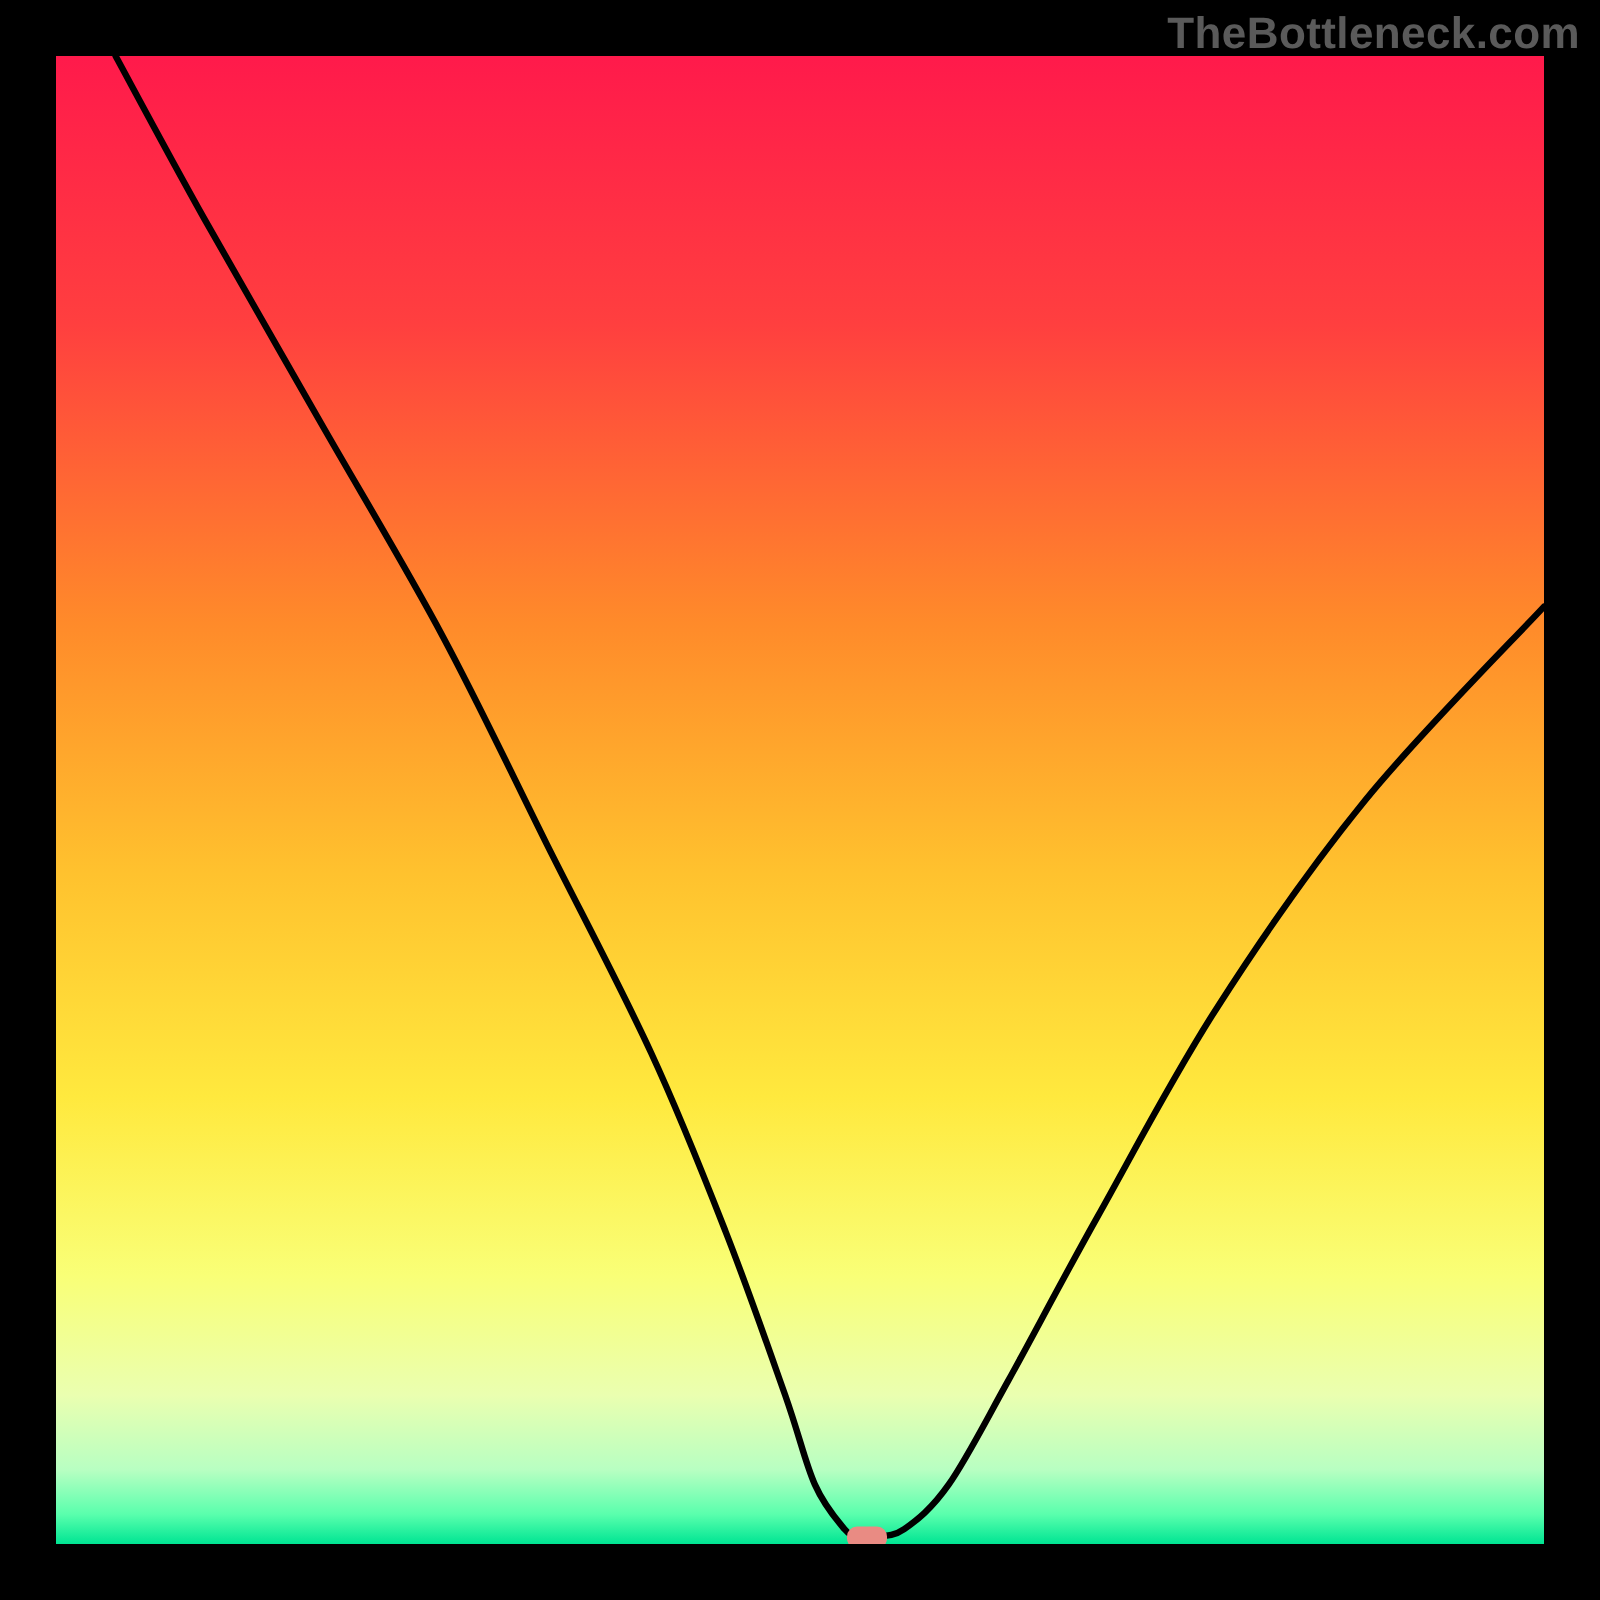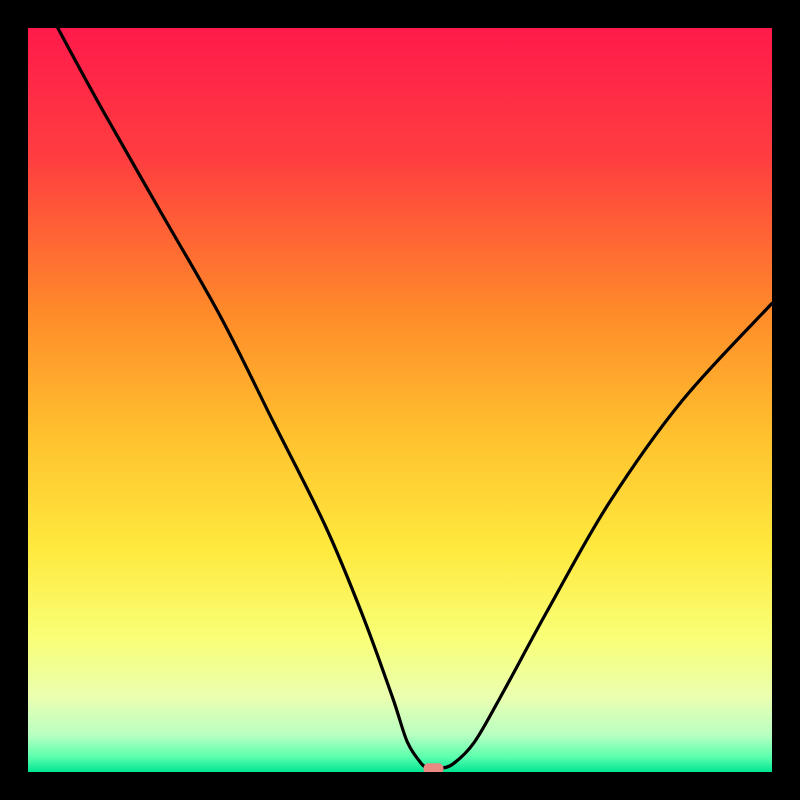--- a/index.html
+++ b/index.html
@@ -39,20 +39,21 @@
     display: block;
     width: 744px;
     height: 744px;
   }
 </style>
 </head>
 <body>
 
 <div class="frame">
 
+  <div class="watermark">TheBottleneck.com</div>
 
   <div class="plot-wrap">
     <svg viewBox="0 0 744 744">
       <defs>
         <linearGradient id="bg-grad" x1="0" y1="0" x2="0" y2="1">
             <stop offset="0%" stop-color="#ff1a4b"></stop>
             <stop offset="18%" stop-color="#ff3f3f"></stop>
             <stop offset="38%" stop-color="#ff8a2a"></stop>
             <stop offset="55%" stop-color="#ffc22e"></stop>
             <stop offset="70%" stop-color="#ffe93e"></stop>

